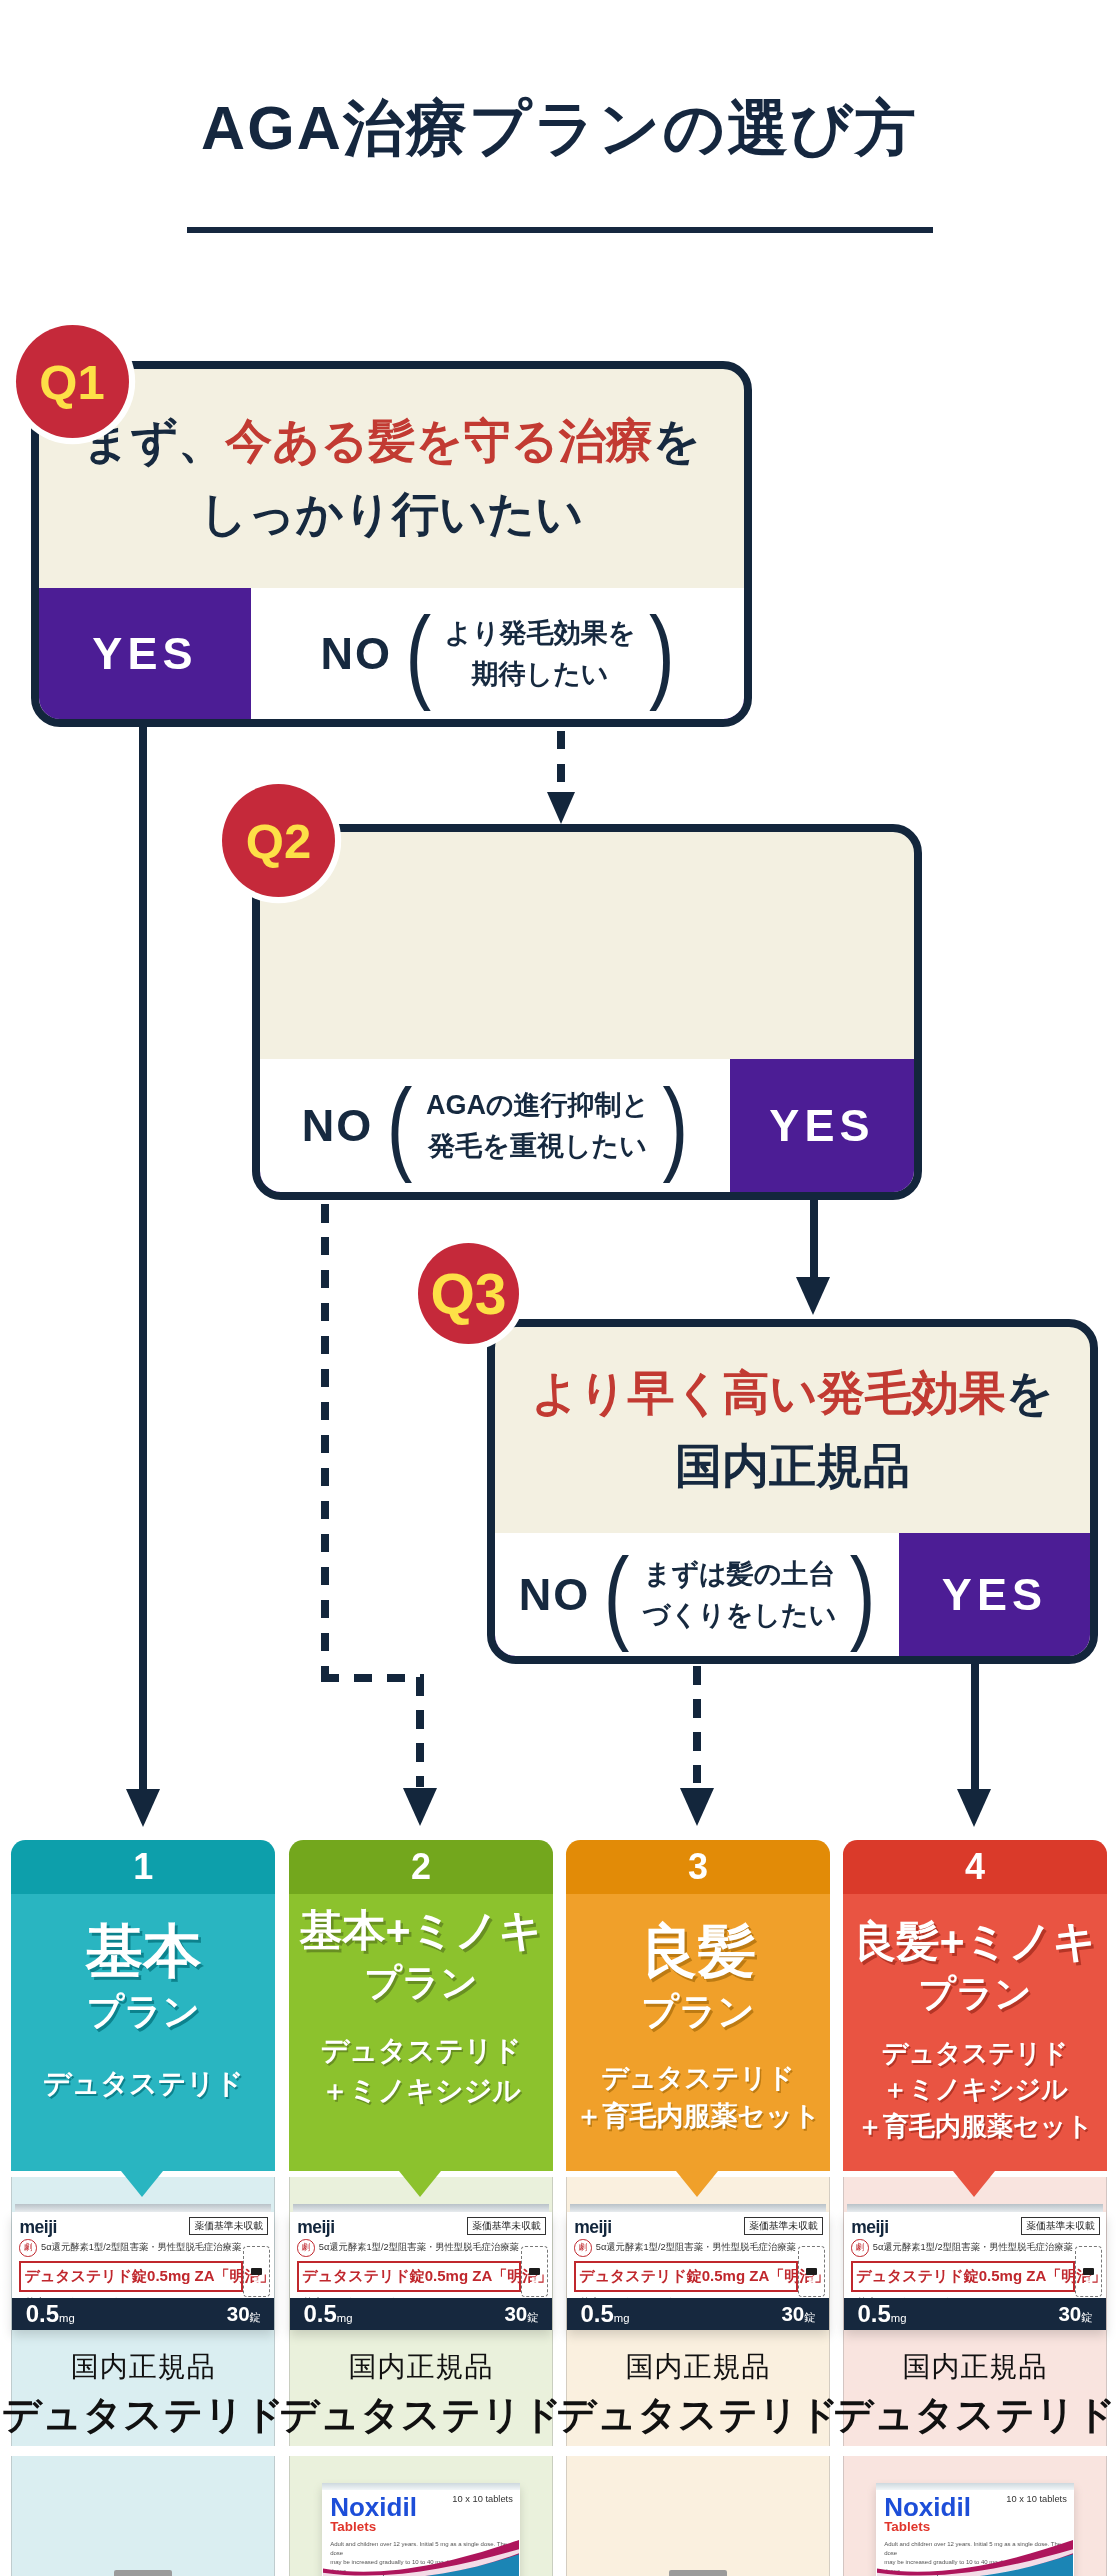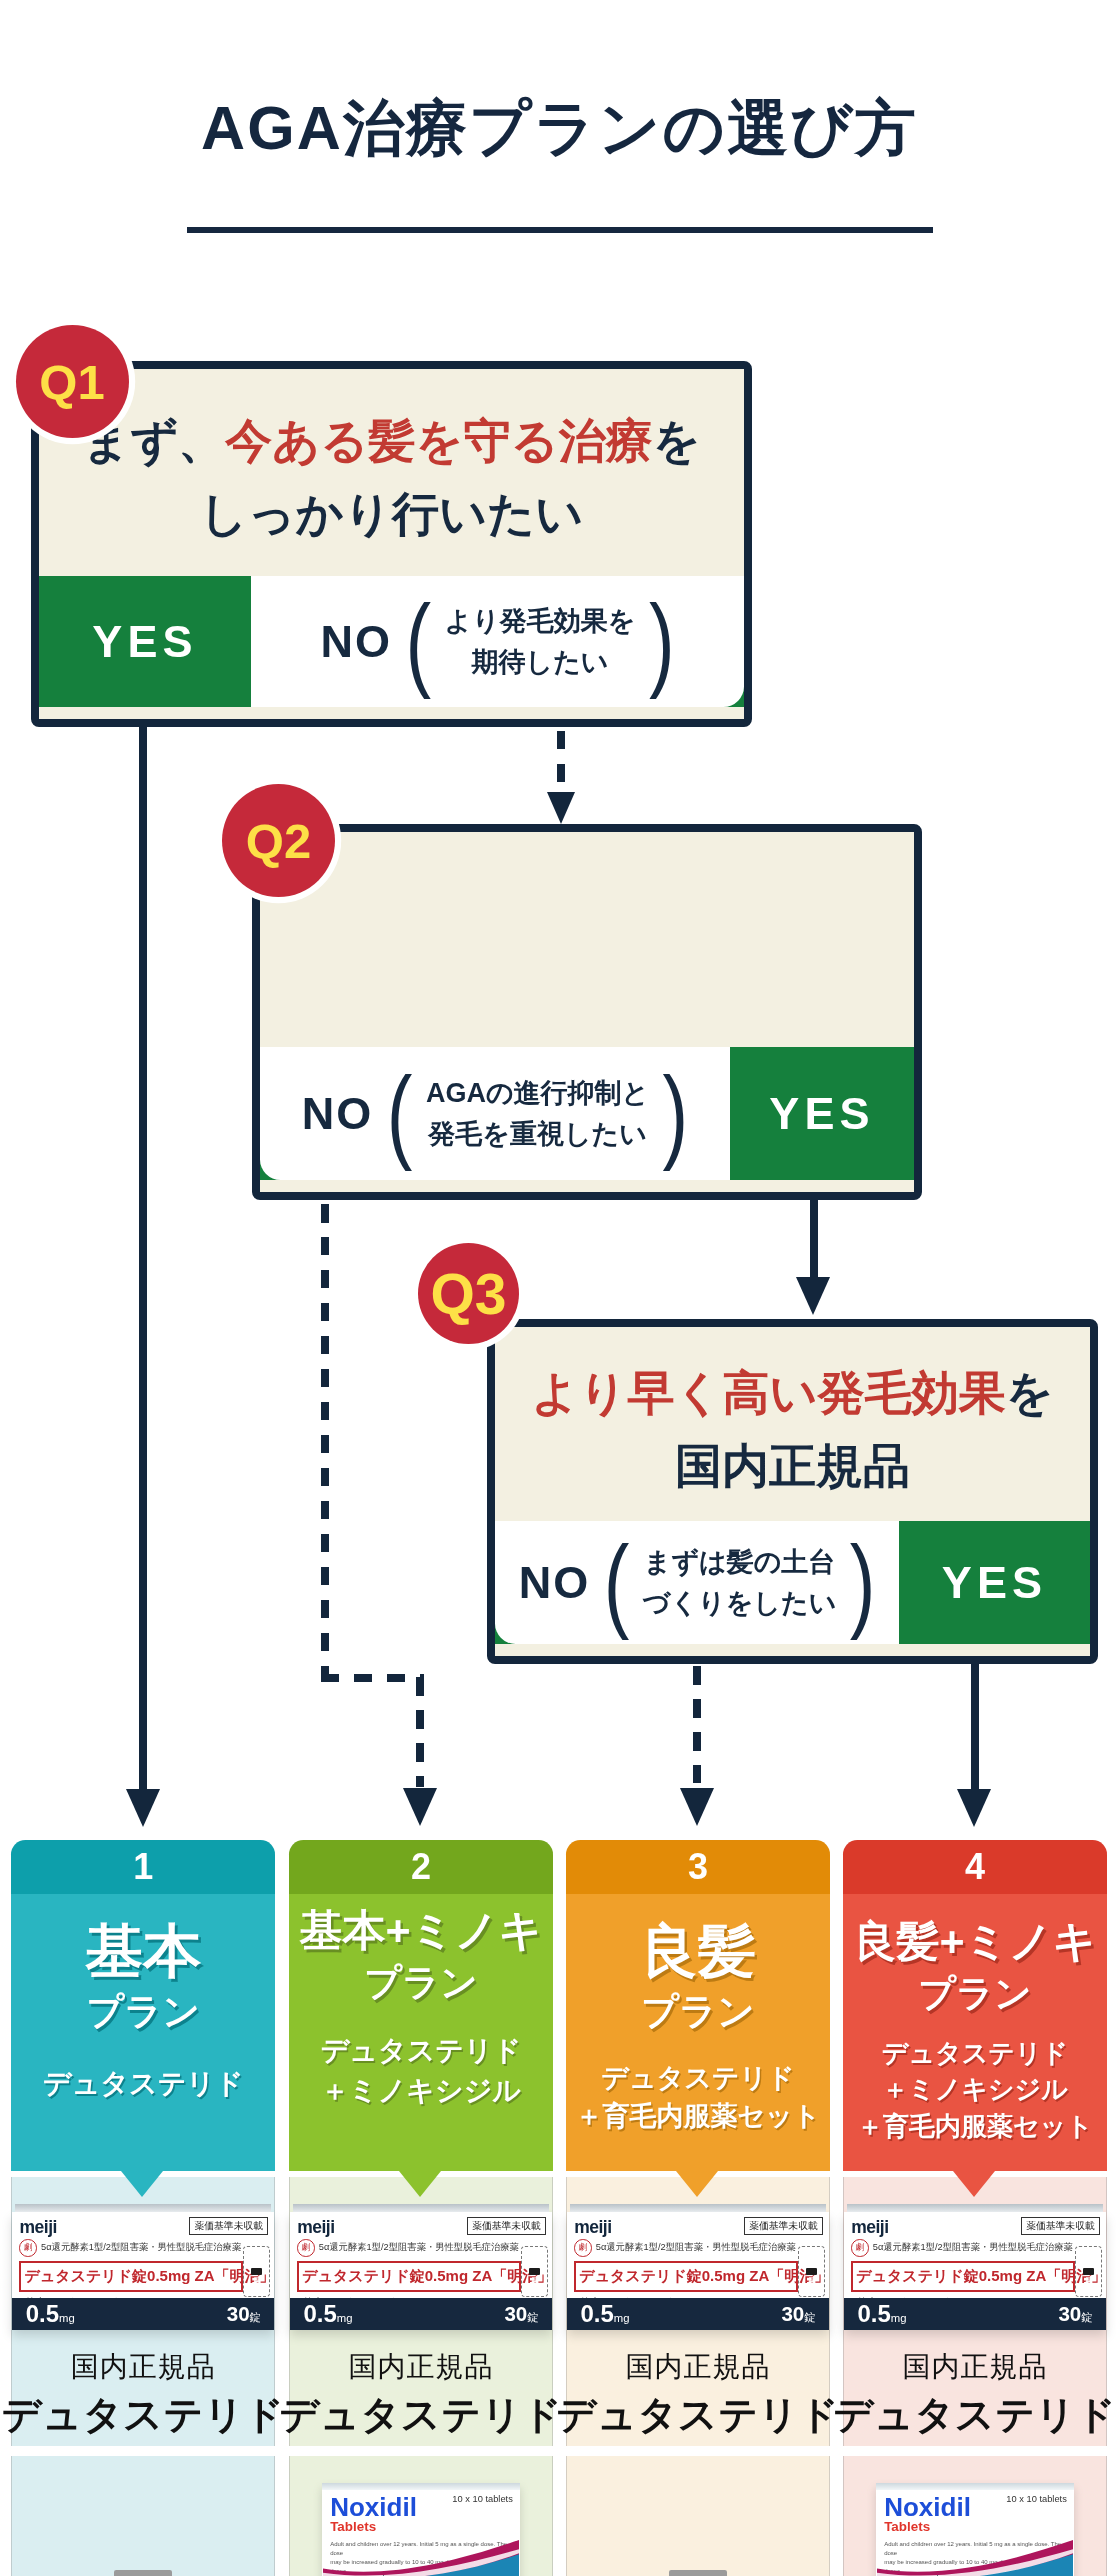--- a/index.html
+++ b/index.html
@@ -4,26 +4,26 @@
 <style>
   html,body{margin:0;padding:0;background:#fff;font-family:"Liberation Sans","DejaVu Sans",sans-serif;}
   .canvas{position:relative;width:1119px;height:3230px;background:#fff;overflow:hidden;color:#15273f;}
 
   
   .page-title{position:absolute;top:88px;left:0;width:100%;text-align:center;
     font-size:61px;font-weight:bold;color:#15273f;letter-spacing:2.1px;}
   .title-underline{position:absolute;top:227px;left:187px;width:746px;height:6.2px;background:#15273f;}
 
   
-  .q-box{position:absolute;border:8.2px solid #13263c;border-radius:8px;background:#f3f0e1;overflow:hidden;box-sizing:border-box;}
+  .q-box{position:absolute;border:8.2px solid #13263c;border-radius:29px;background:#f3f0e1;overflow:hidden;box-sizing:border-box;}
   .q-top{position:absolute;left:0;right:0;display:flex;flex-direction:column;justify-content:center;
     align-items:center;text-align:center;}
   .q-line{font-size:47px;font-weight:bold;color:#16293f;line-height:1.55;white-space:nowrap;}
   .q-em{color:#c23a32;}
-  .q-bar{position:absolute;left:0;right:0;bottom:12px;background:#15803d;}
+  .q-bar{position:absolute;left:0;right:0;bottom:0;background:#4c1d95;}
   .q-yes{position:absolute;top:0;bottom:0;display:flex;align-items:center;justify-content:center;
     color:#fff;font-size:45px;font-weight:bold;letter-spacing:5.2px;}
   .q-no-panel{position:absolute;top:0;bottom:0;background:#fff;display:flex;align-items:center;
     justify-content:center;gap:13.4px;}
   .q-no{font-size:45px;font-weight:bold;color:#16293f;letter-spacing:2.1px;}
   .paren{font-size:77px;font-weight:400;color:#16293f;line-height:1;transform:scaleY(1.35);}
   .q-note{font-size:27px;line-height:1.5;color:#16293f;font-weight:bold;text-align:center;white-space:nowrap;}
   .q-badge{position:absolute;border-radius:50%;background:#c5293a;color:#fde047;display:flex;align-items:center;
     justify-content:center;font-weight:bold;box-shadow:0 0 0 6.2px #ffffff;z-index:5;}
 

